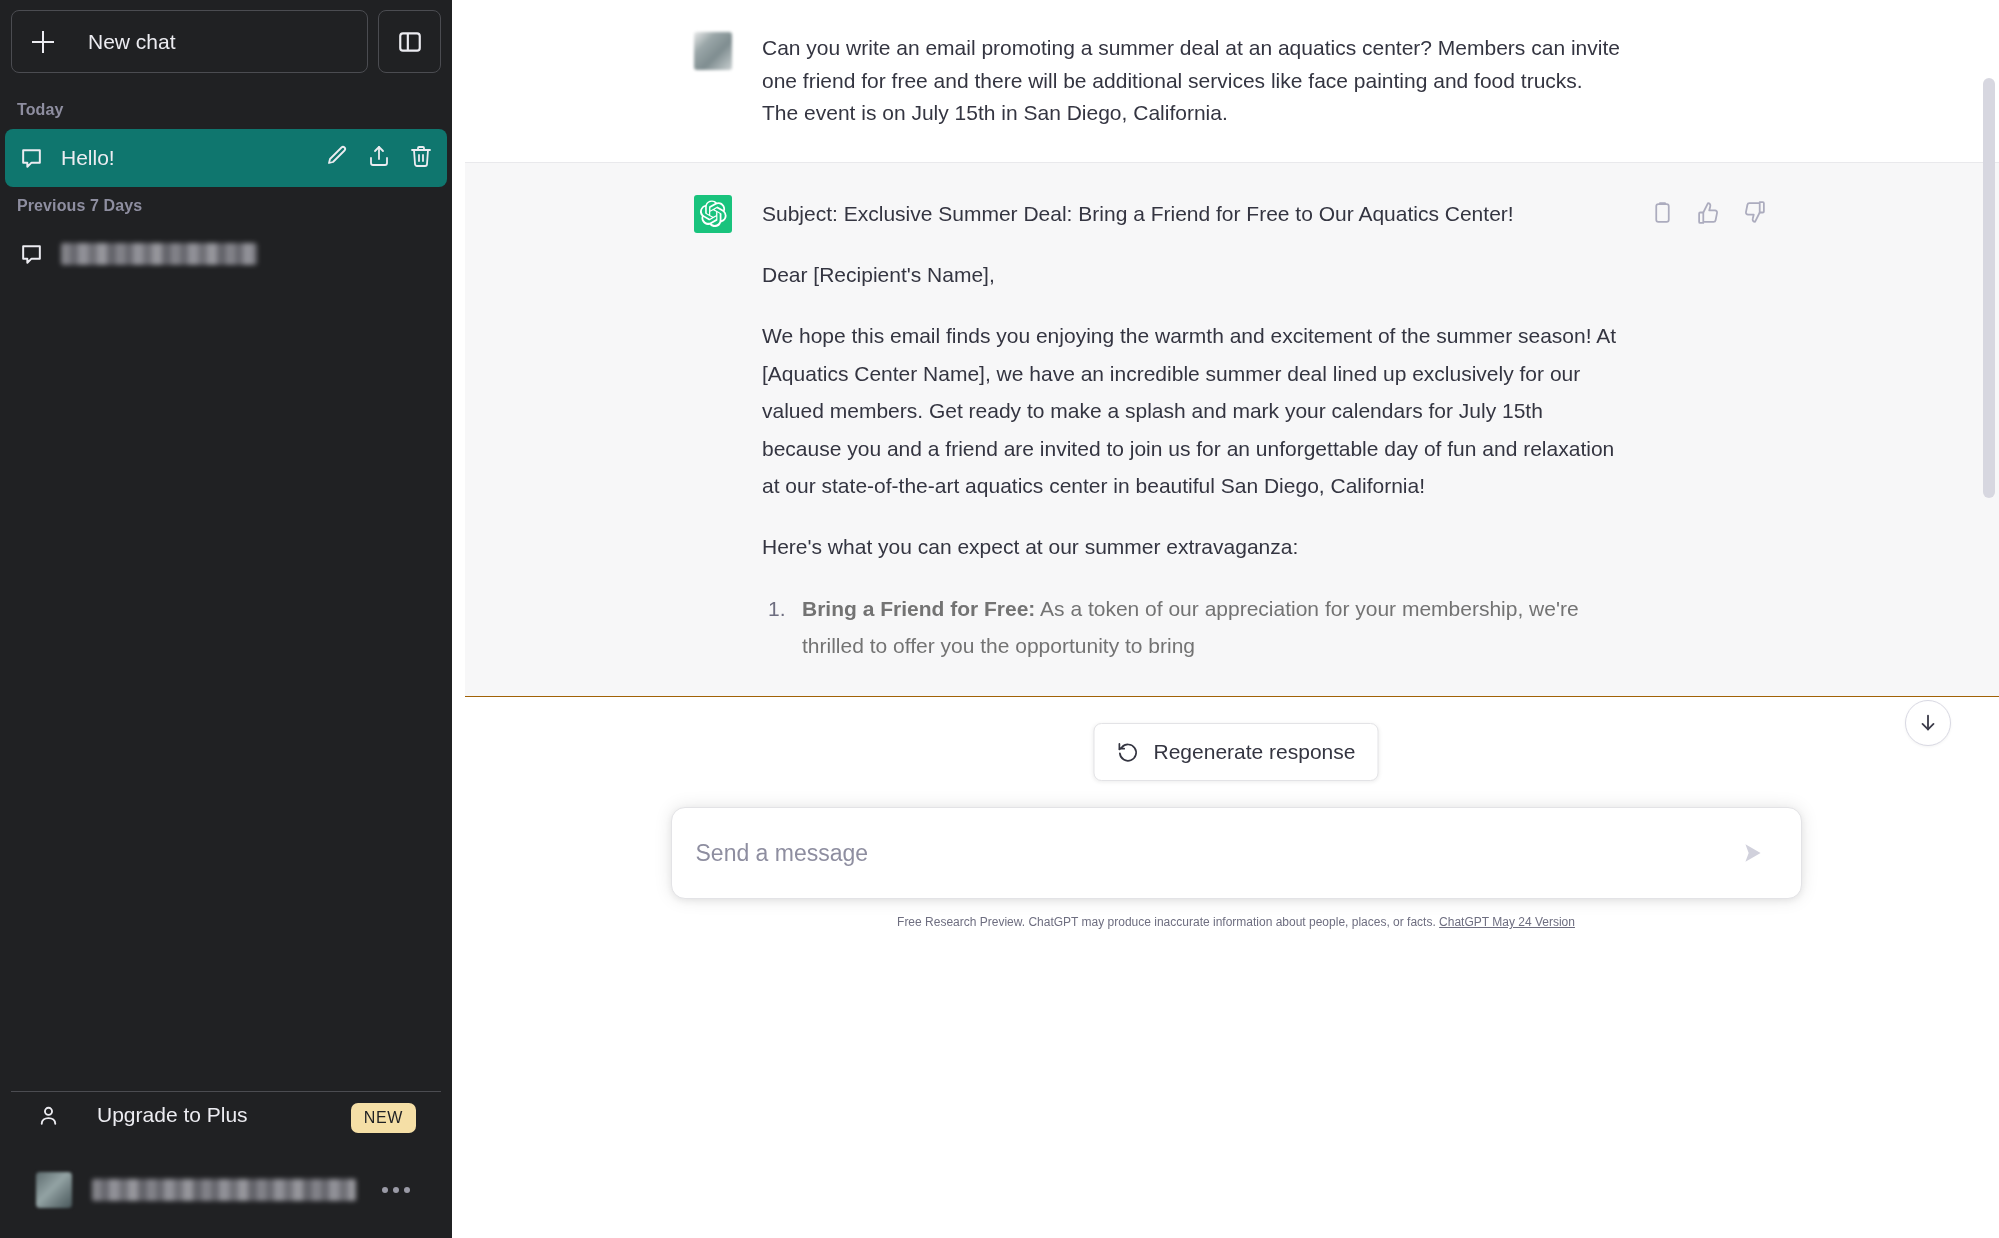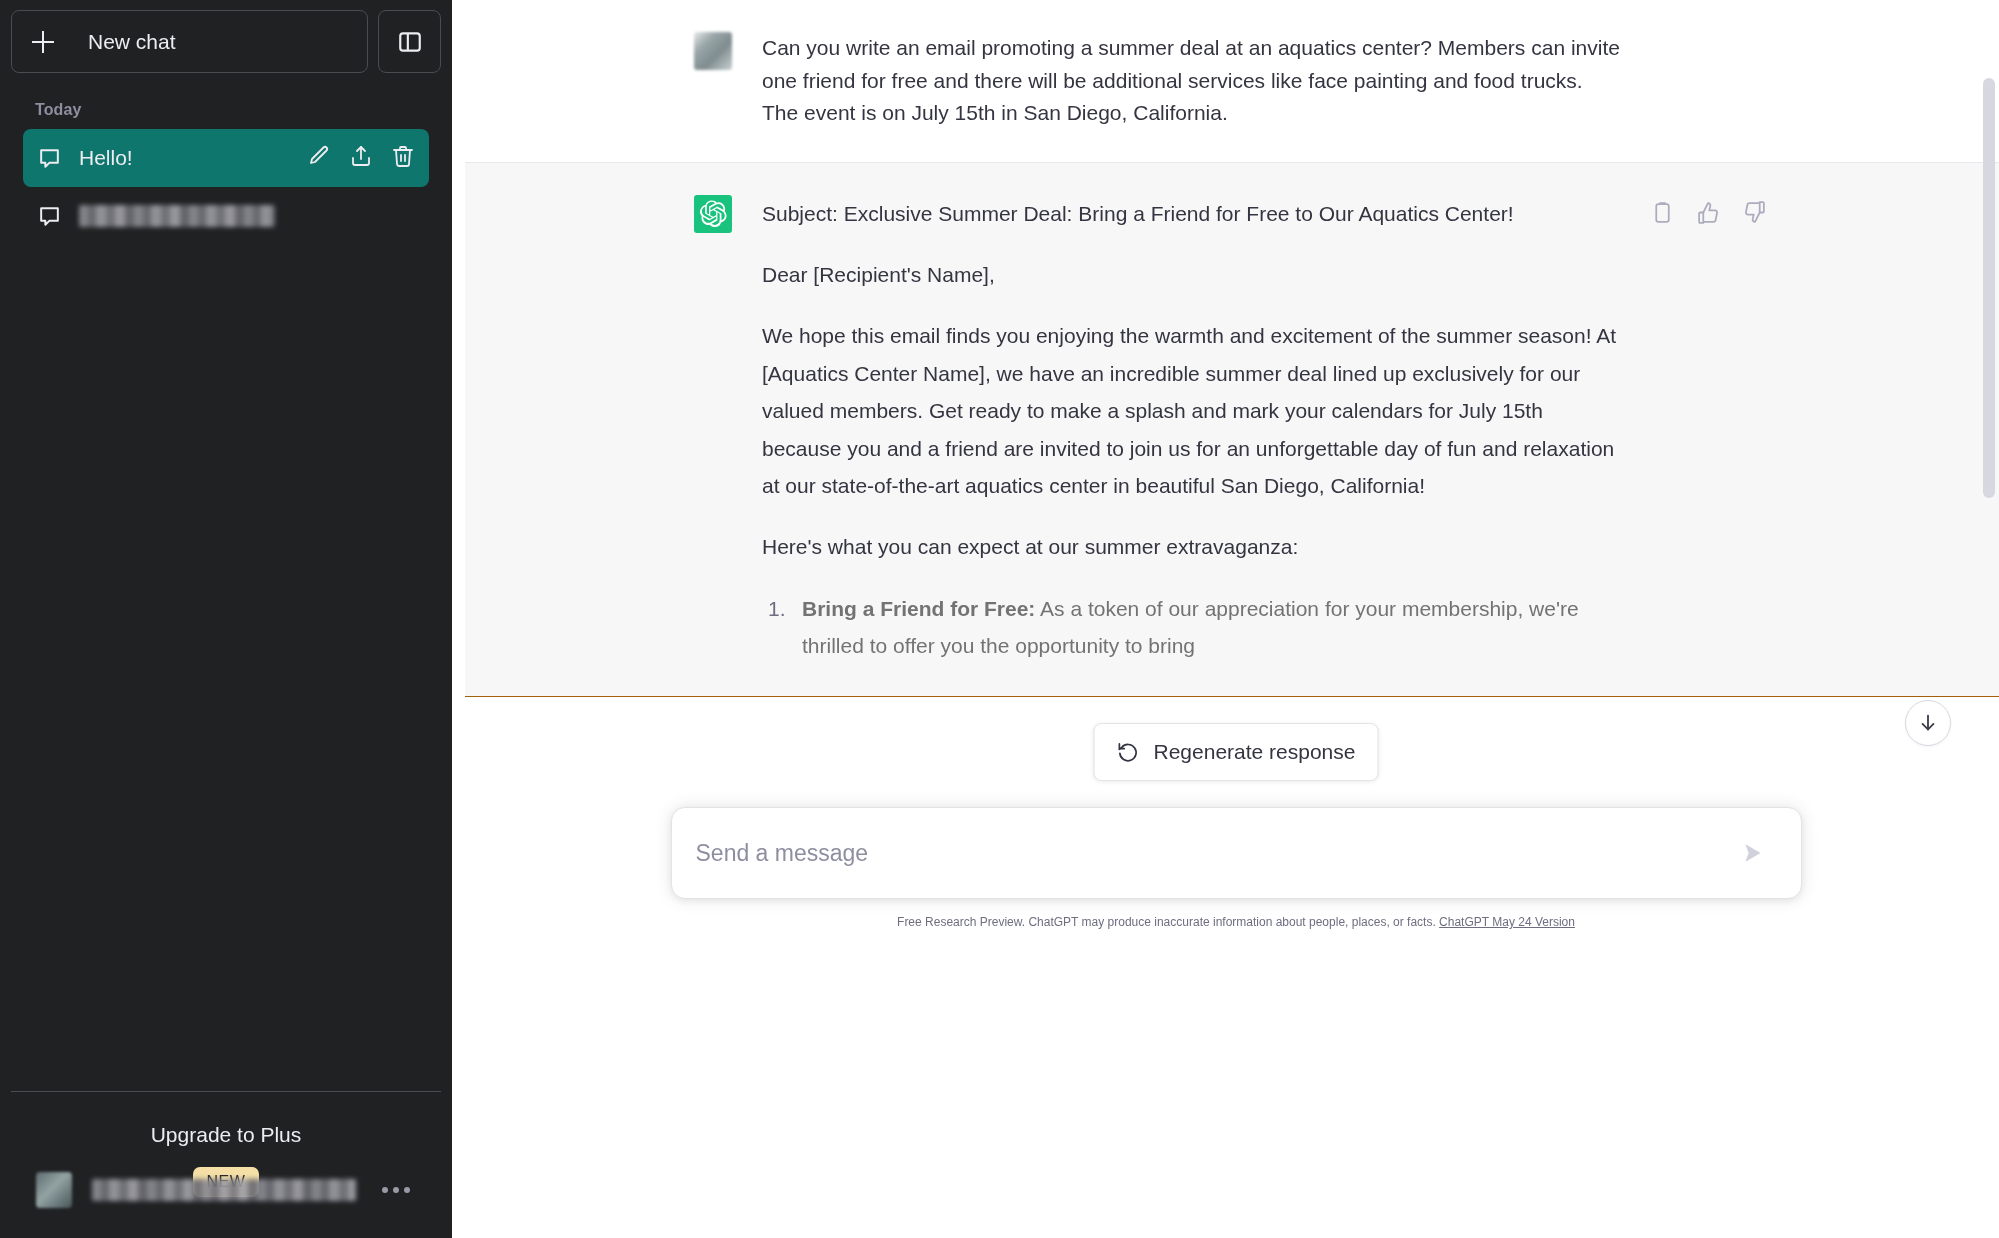--- a/index.html
+++ b/index.html
@@ -35,21 +35,21 @@
   .plus-icon::before { left: 0; top: 10px; width: 22px; height: 2px; }
   .plus-icon::after { top: 0; left: 10px; height: 22px; width: 2px; }
 
   .panel-toggle-btn {
     width: 63px; height: 63px; flex: 0 0 63px;
     border: 1px solid #4b4c51; border-radius: 8px;
     display: flex; align-items: center; justify-content: center;
     cursor: pointer; background: transparent;
   }
 
-  .sidebar-scroll { flex: 1 1 auto; overflow: hidden; padding: 0 23px; margin-top: 18px; }
+  .sidebar-scroll { flex: 1 1 auto; overflow: hidden; padding: 0 5px; margin-top: 18px; }
   .section-label {
     font-size: 16px; color: #8e8ea0; font-weight: 700;
     padding: 10px 12px 10px 12px; letter-spacing: 0.1px;
   }
   .chat-item {
     display: flex; align-items: center; gap: 17px;
     height: 58px; border-radius: 8px; padding: 0 14px;
     color: #ececf1; font-size: 21px; cursor: pointer;
     position: relative;
   }
@@ -61,23 +61,23 @@
     display: inline-block; height: 22px; border-radius: 2px;
     background: repeating-linear-gradient(90deg,
       #8b8b92 0px, #8b8b92 9px, #6e6e75 9px, #6e6e75 17px,
       #9b9ba2 17px, #9b9ba2 27px, #77777e 27px, #77777e 36px,
       #a0a0a6 36px, #a0a0a6 46px, #6a6a71 46px, #6a6a71 55px);
     filter: blur(2.6px); opacity: 0.92;
   }
 
   .sidebar-bottom { border-top: 1px solid #4b4c51; padding: 11px; margin: 0 11px 8px 11px; }
   .upgrade-row {
-    display: flex; align-items: center; gap: 20px;
+    display: flex; align-items: flex-start; gap: 36px;
     height: 58px; padding: 0 14px; border-radius: 8px;
-    color: #ececf1; font-size: 21px; cursor: pointer; flex-direction: column;
+    color: #ececf1; font-size: 21px; cursor: pointer;
   }
   .upgrade-label { flex: 1 1 auto; }
   .new-badge {
     background: #f5dfa6; color: #1f2023;
     font-size: 16px; font-weight: 400; letter-spacing: 0.6px;
     padding: 6px 13px; border-radius: 7px;
   }
   .account-row {
     display: flex; align-items: center; gap: 20px;
     height: 58px; padding: 0 14px; border-radius: 8px; cursor: pointer;
@@ -242,20 +242,21 @@
             <svg width="24" height="24" viewBox="0 0 24 24" fill="none" stroke="#ececf1" stroke-width="1.8" stroke-linecap="round" stroke-linejoin="round">
               <polyline points="3 6 5 6 21 6"></polyline>
               <path d="M19 6l-1 14a2 2 0 0 1-2 2H8a2 2 0 0 1-2-2L5 6"></path>
               <path d="M10 11v6M14 11v6"></path>
               <path d="M9 6V4a1 1 0 0 1 1-1h4a1 1 0 0 1 1 1v2"></path>
             </svg>
           </span>
         </span>
       </div>
 
+      <div class="section-label">Previous 7 Days</div>
 
       <div class="chat-item">
         <svg width="25" height="25" viewBox="0 0 24 24" fill="none" stroke="#ececf1" stroke-width="1.9" stroke-linejoin="round">
           <path d="M20 4H4v12h4v4l4-4h8z"></path>
         </svg>
         <span class="blur-text" style="width:196px;"></span>
       </div>
 
     </div>
 

